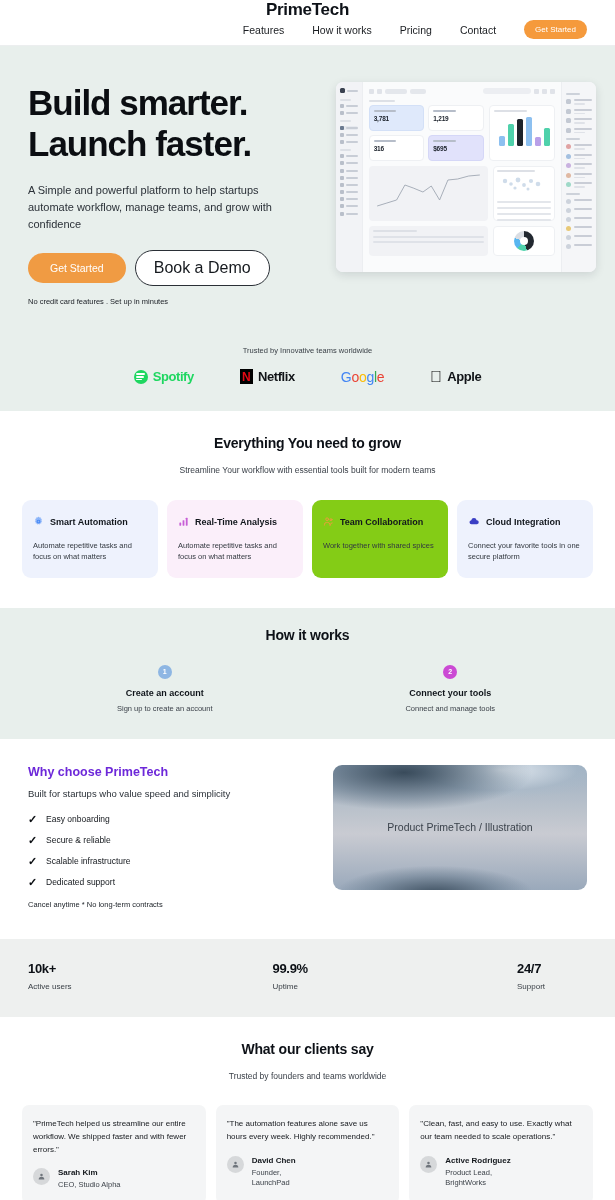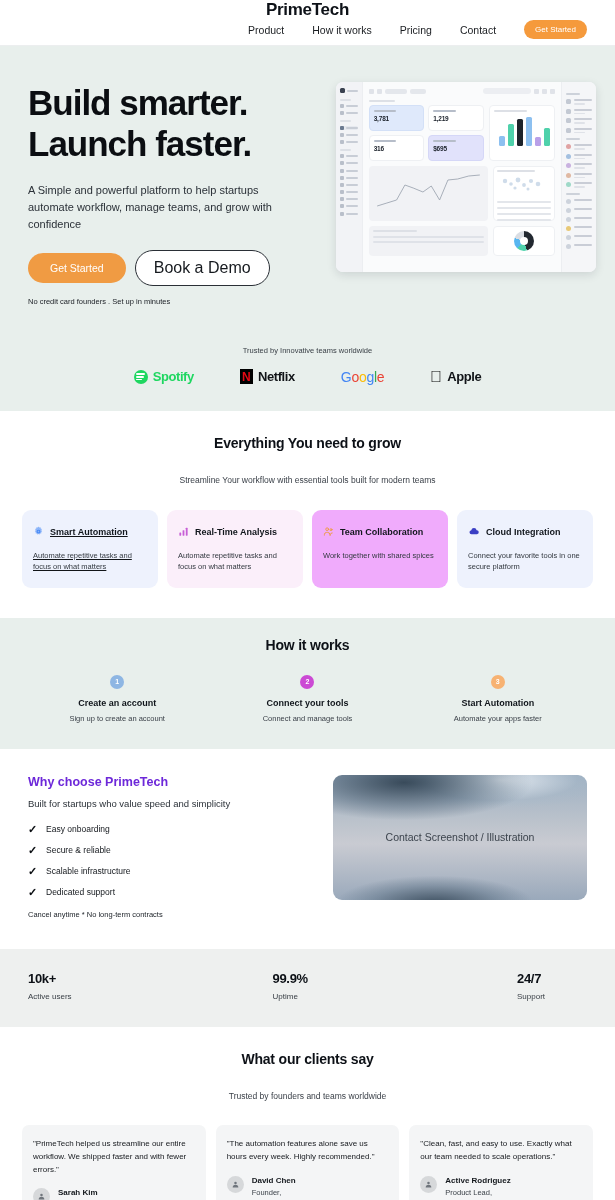--- a/index.html
+++ b/index.html
@@ -164,26 +164,26 @@
     width: 13px; height: 15px; background: #000000; display: flex;
     align-items: center; justify-content: center; flex-shrink: 0;
   }
   .netflix-mark span { color: #e50914; font-size: 12px; font-weight: bold; line-height: 1; }
   .google-text { font-size: 14px; font-weight: normal; letter-spacing: -0.3px; }
   .apple-mark { font-size: 16px; line-height: 1; color: #000000; }
 
   
   .features { background: #ffffff; padding: 24px 22px 30px 22px; }
   .sec-title { text-align: center; font-size: 14px; font-weight: bold; color: #0d1117; letter-spacing: -0.2px; }
-  .sec-sub { text-align: center; font-size: 8.5px; color: #3b4149; margin-top: 24px; }
+  .sec-sub { text-align: center; font-size: 8.5px; color: #3b4149; margin-top: 14px; }
   .feat-grid { display: flex; gap: 9px; margin-top: 25px; }
   .feat-card { flex: 1; border-radius: 9px; padding: 13px 11px 15px 11px; min-height: 62px; }
-  .fc1 { background: #eef2fd; text-decoration: underline; }
+  .fc1 { background: #eef2fd; }
   .fc2 { background: #fbeffa; }
-  .fc3 { background: #f0abfc; }
+  .fc3 { background: #84cc16; }
   .fc4 { background: #eef2fd; }
   .feat-head { display: flex; align-items: center; gap: 6px; }
   .feat-title { font-size: 9px; font-weight: bold; color: #11161c; }
   .feat-desc { margin-top: 9px; font-size: 7.5px; line-height: 1.55; color: #333940; }
 
   
   .how { background: #e8efec; padding: 19px 22px 26px 22px; }
   .steps { display: flex; margin-top: 22px; }
   .step { flex: 1; text-align: center; }
   .step-circle {
@@ -240,40 +240,40 @@
   .p-role { font-size: 7.5px; color: #3d434a; margin-top: 3px; line-height: 1.35; }
 </style>
 </head>
 <body>
 
 <div class="wrap">
 
   <div class="header">
     <div class="logo">PrimeTech</div>
     <div class="nav">
-      <a href="#">Product</a>
+      <a href="#">Features</a>
       <a href="#">How it works</a>
       <a href="#">Pricing</a>
       <a href="#">Contact</a>
       <button class="btn-cta">Get Started</button>
     </div>
   </div>
 
   <div class="hero">
     <div class="hero-left">
       <div class="hero-h1">
         <div>Build smarter.</div>
         <div>Launch faster.</div>
       </div>
       <div class="hero-sub">A Simple and powerful platform to help startups automate workflow, manage teams, and grow with confidence</div>
       <div class="hero-btns">
         <button class="btn-primary">Get Started</button>
         <button class="btn-outline">Book a Demo</button>
       </div>
-      <div class="hero-note">No credit card founders . Set up in minutes</div>
+      <div class="hero-note">No credit card features . Set up in minutes</div>
     </div>
 
     <div class="mock">
       <div class="mk-side">
         <div class="mk-brand">
           <div class="mk-dot"></div>
           <div class="mk-it-line"></div>
         </div>
         <div class="mk-lbl"></div>
         <div class="mk-item">
@@ -621,25 +621,20 @@
       <div class="step">
         <div class="step-circle sc1">1</div>
         <div class="step-title">Create an account</div>
         <div class="step-desc">Sign up to create an account</div>
       </div>
       <div class="step">
         <div class="step-circle sc2">2</div>
         <div class="step-title">Connect your tools</div>
         <div class="step-desc">Connect and manage tools</div>
       </div>
-      <div class="step">
-        <div class="step-circle sc3">3</div>
-        <div class="step-title">Start Automation</div>
-        <div class="step-desc">Automate your apps faster</div>
-      </div>
     </div>
   </div>
 
   <div class="why">
     <div class="why-left">
       <div class="why-title">Why choose PrimeTech</div>
       <div class="why-sub">Built for startups who value speed and simplicity</div>
       <div class="why-list">
         <div class="why-item">
           <span class="check">✓</span>
@@ -654,21 +649,21 @@
           <span class="why-item-text">Scalable infrastructure</span>
         </div>
         <div class="why-item">
           <span class="check">✓</span>
           <span class="why-item-text">Dedicated support</span>
         </div>
       </div>
       <div class="why-note">Cancel anytime * No long-term contracts</div>
     </div>
     <div class="why-img">
-      <div class="why-img-label">Contact Screenshot / Illustration</div>
+      <div class="why-img-label">Product PrimeTech / Illustration</div>
     </div>
   </div>
 
   <div class="stats">
     <div class="stat">
       <div class="stat-val">10k+</div>
       <div class="stat-lbl">Active users</div>
     </div>
     <div class="stat">
       <div class="stat-val">99.9%</div>

